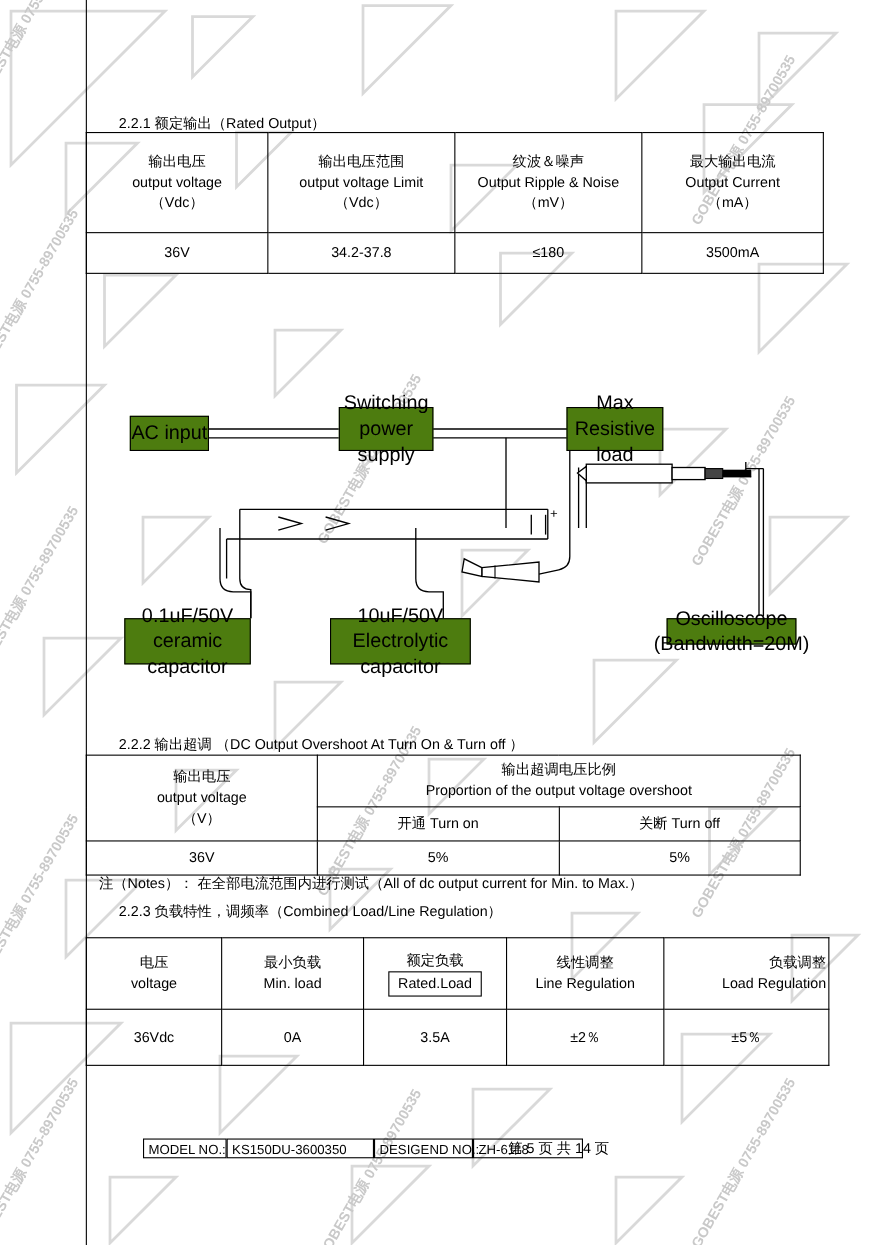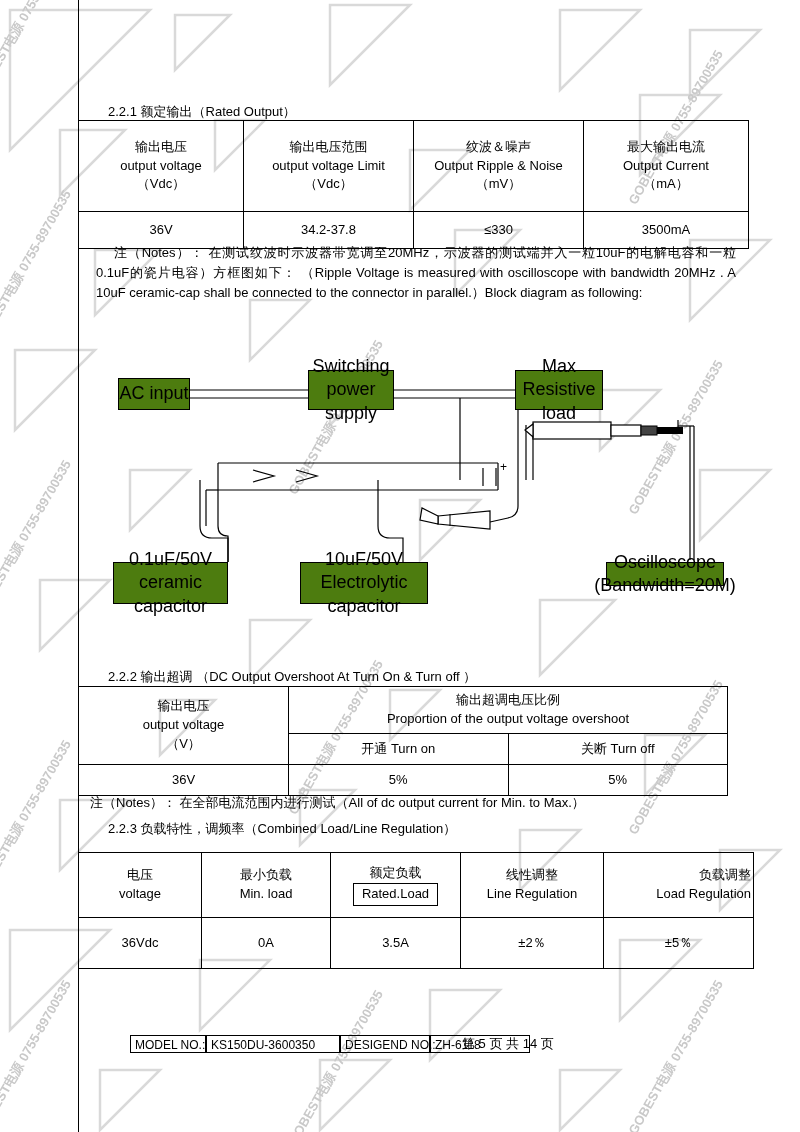--- a/index.html
+++ b/index.html
@@ -229,27 +229,26 @@
       <td class="head" style="width: 165px; white-space: pre-line;">纹波＆噪声
 Output Ripple &amp; Noise
 （mV）</td>
       <td class="head" style="width: 160px; white-space: pre-line;">最大输出电流
 Output   Current
 （mA）</td>
     </tr>
     <tr>
       <td class="val">36V</td>
       <td class="val">34.2-37.8</td>
-      <td class="val">≤330</td>
+      <td class="val">≤180</td>
       <td class="val">3500mA</td>
     </tr>
   </tbody>
     </table>
 
-  <div class="notes" style="left:96px; top:243px; width:640px; text-indent:18px;">注（Notes）： 在测试纹波时示波器带宽调至20MHz，示波器的测试端并入一粒10uF的电解电容和一粒0.1uF的瓷片电容）方框图如下： （Ripple Voltage is measured with oscilloscope with bandwidth 20MHz . A 10uF ceramic-cap shall be connected to the connector in parallel.）Block diagram as following:</div>
 
   <div id="diagram">
 
     <svg viewBox="0 0 650 300" width="650" height="300" style="position:absolute;left:0;top:0;">
       <g stroke="#000" fill="none" stroke-width="1.2">
 
         <line x1="112" y1="60" x2="230" y2="60"></line>
         <line x1="112" y1="68" x2="230" y2="68"></line>
 
         <line x1="315" y1="60" x2="440" y2="60"></line>

